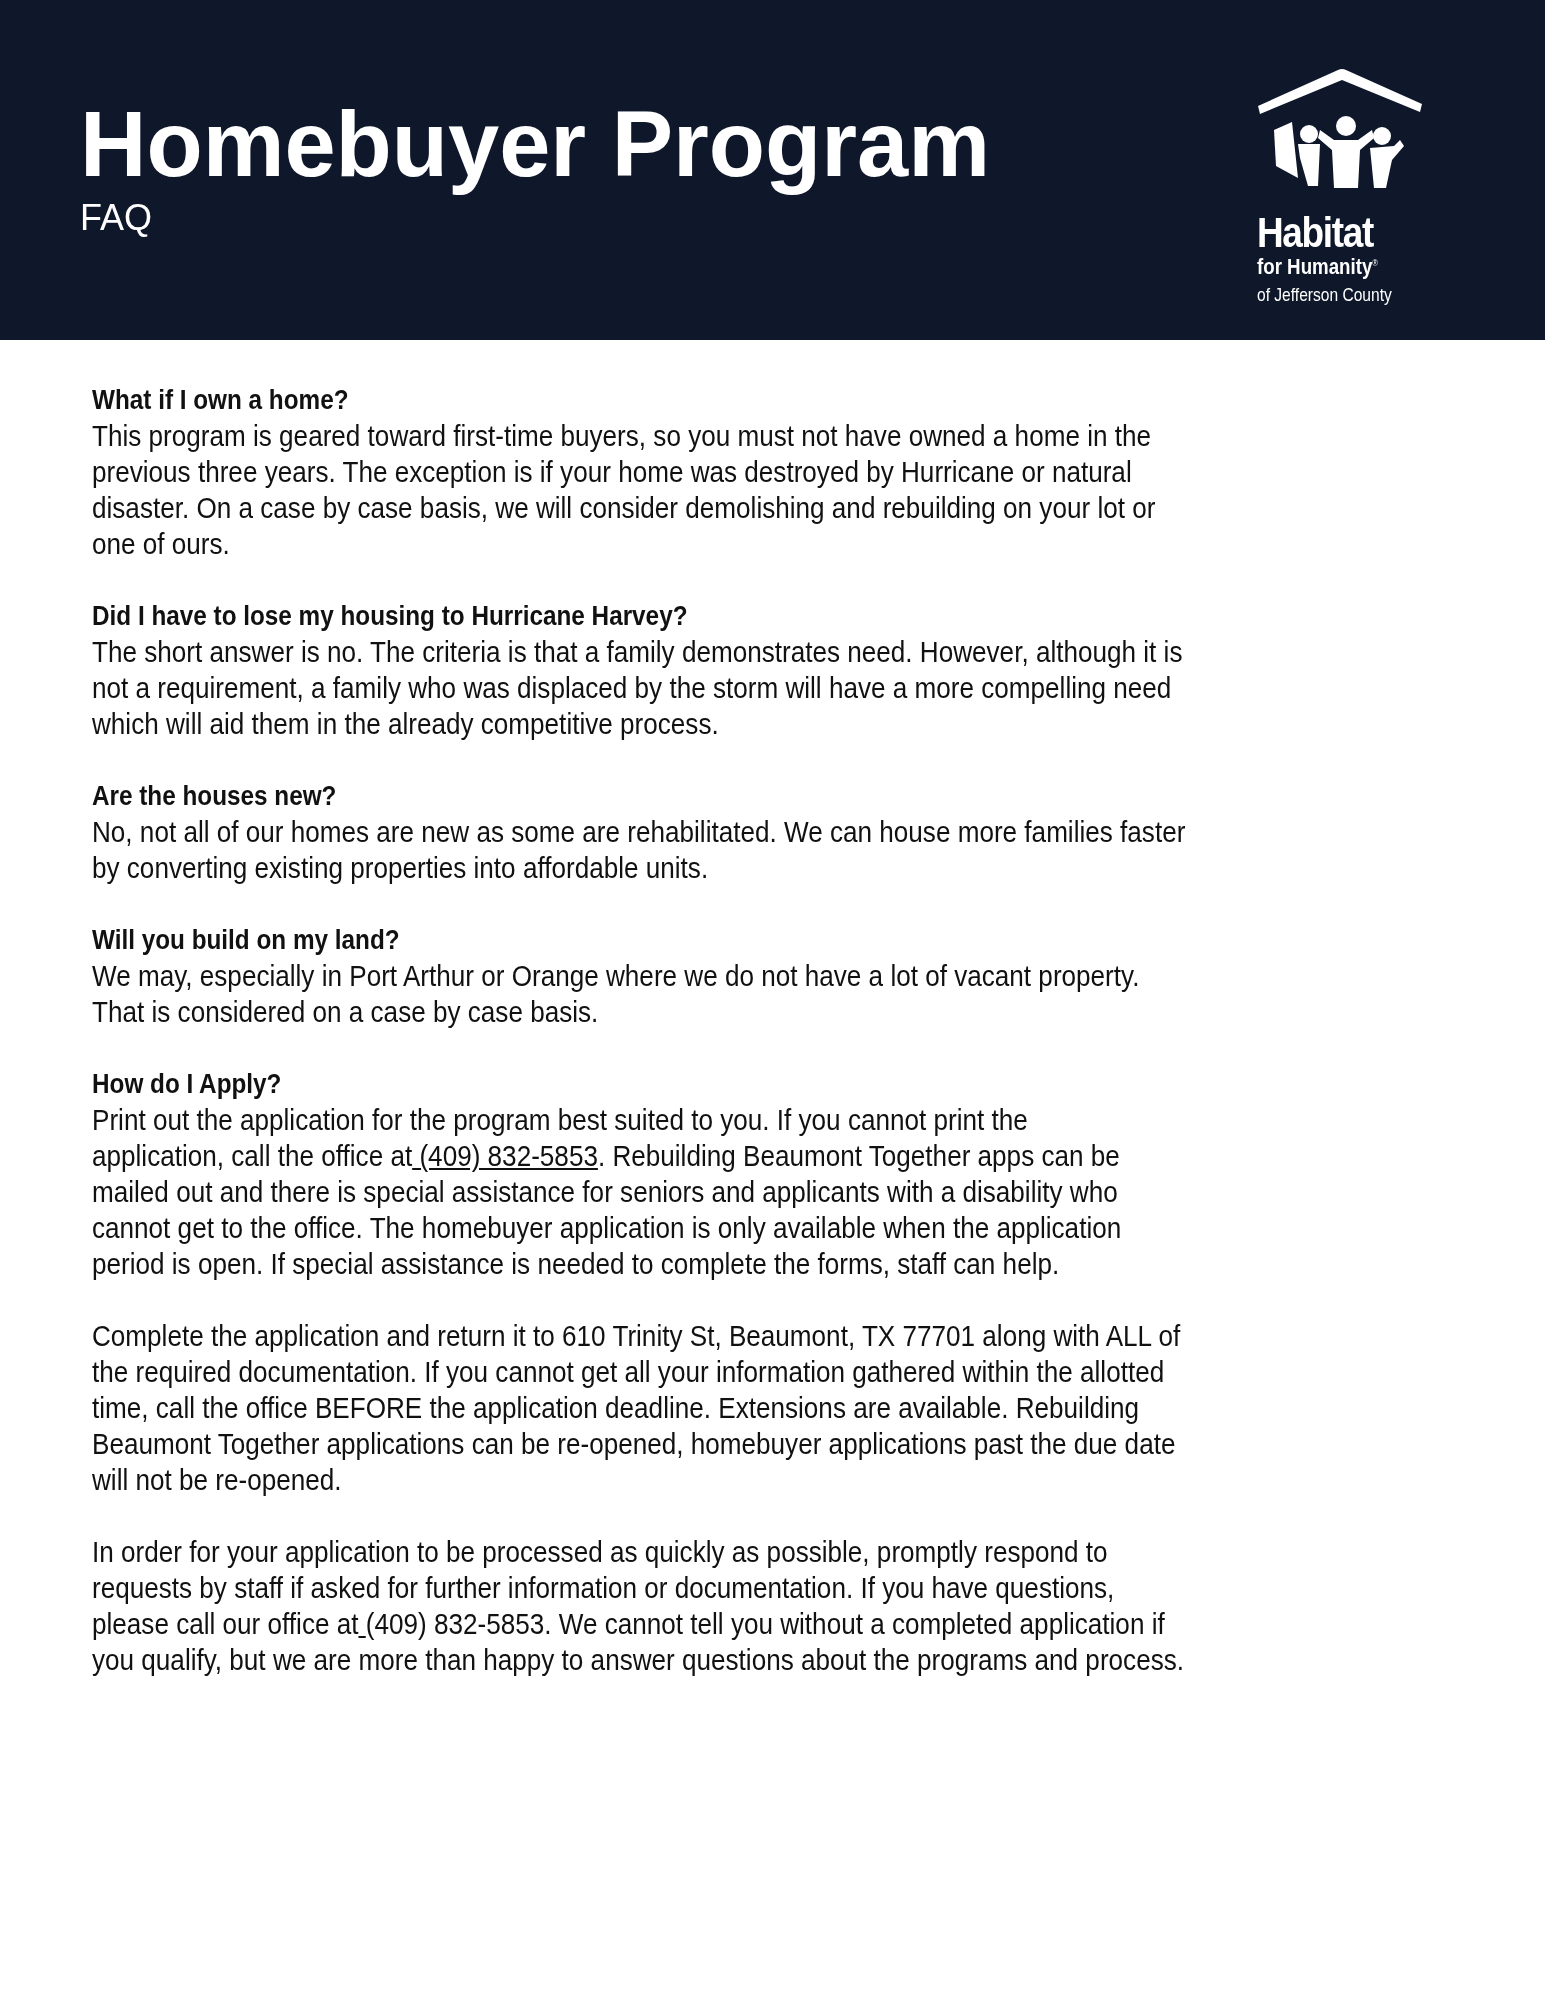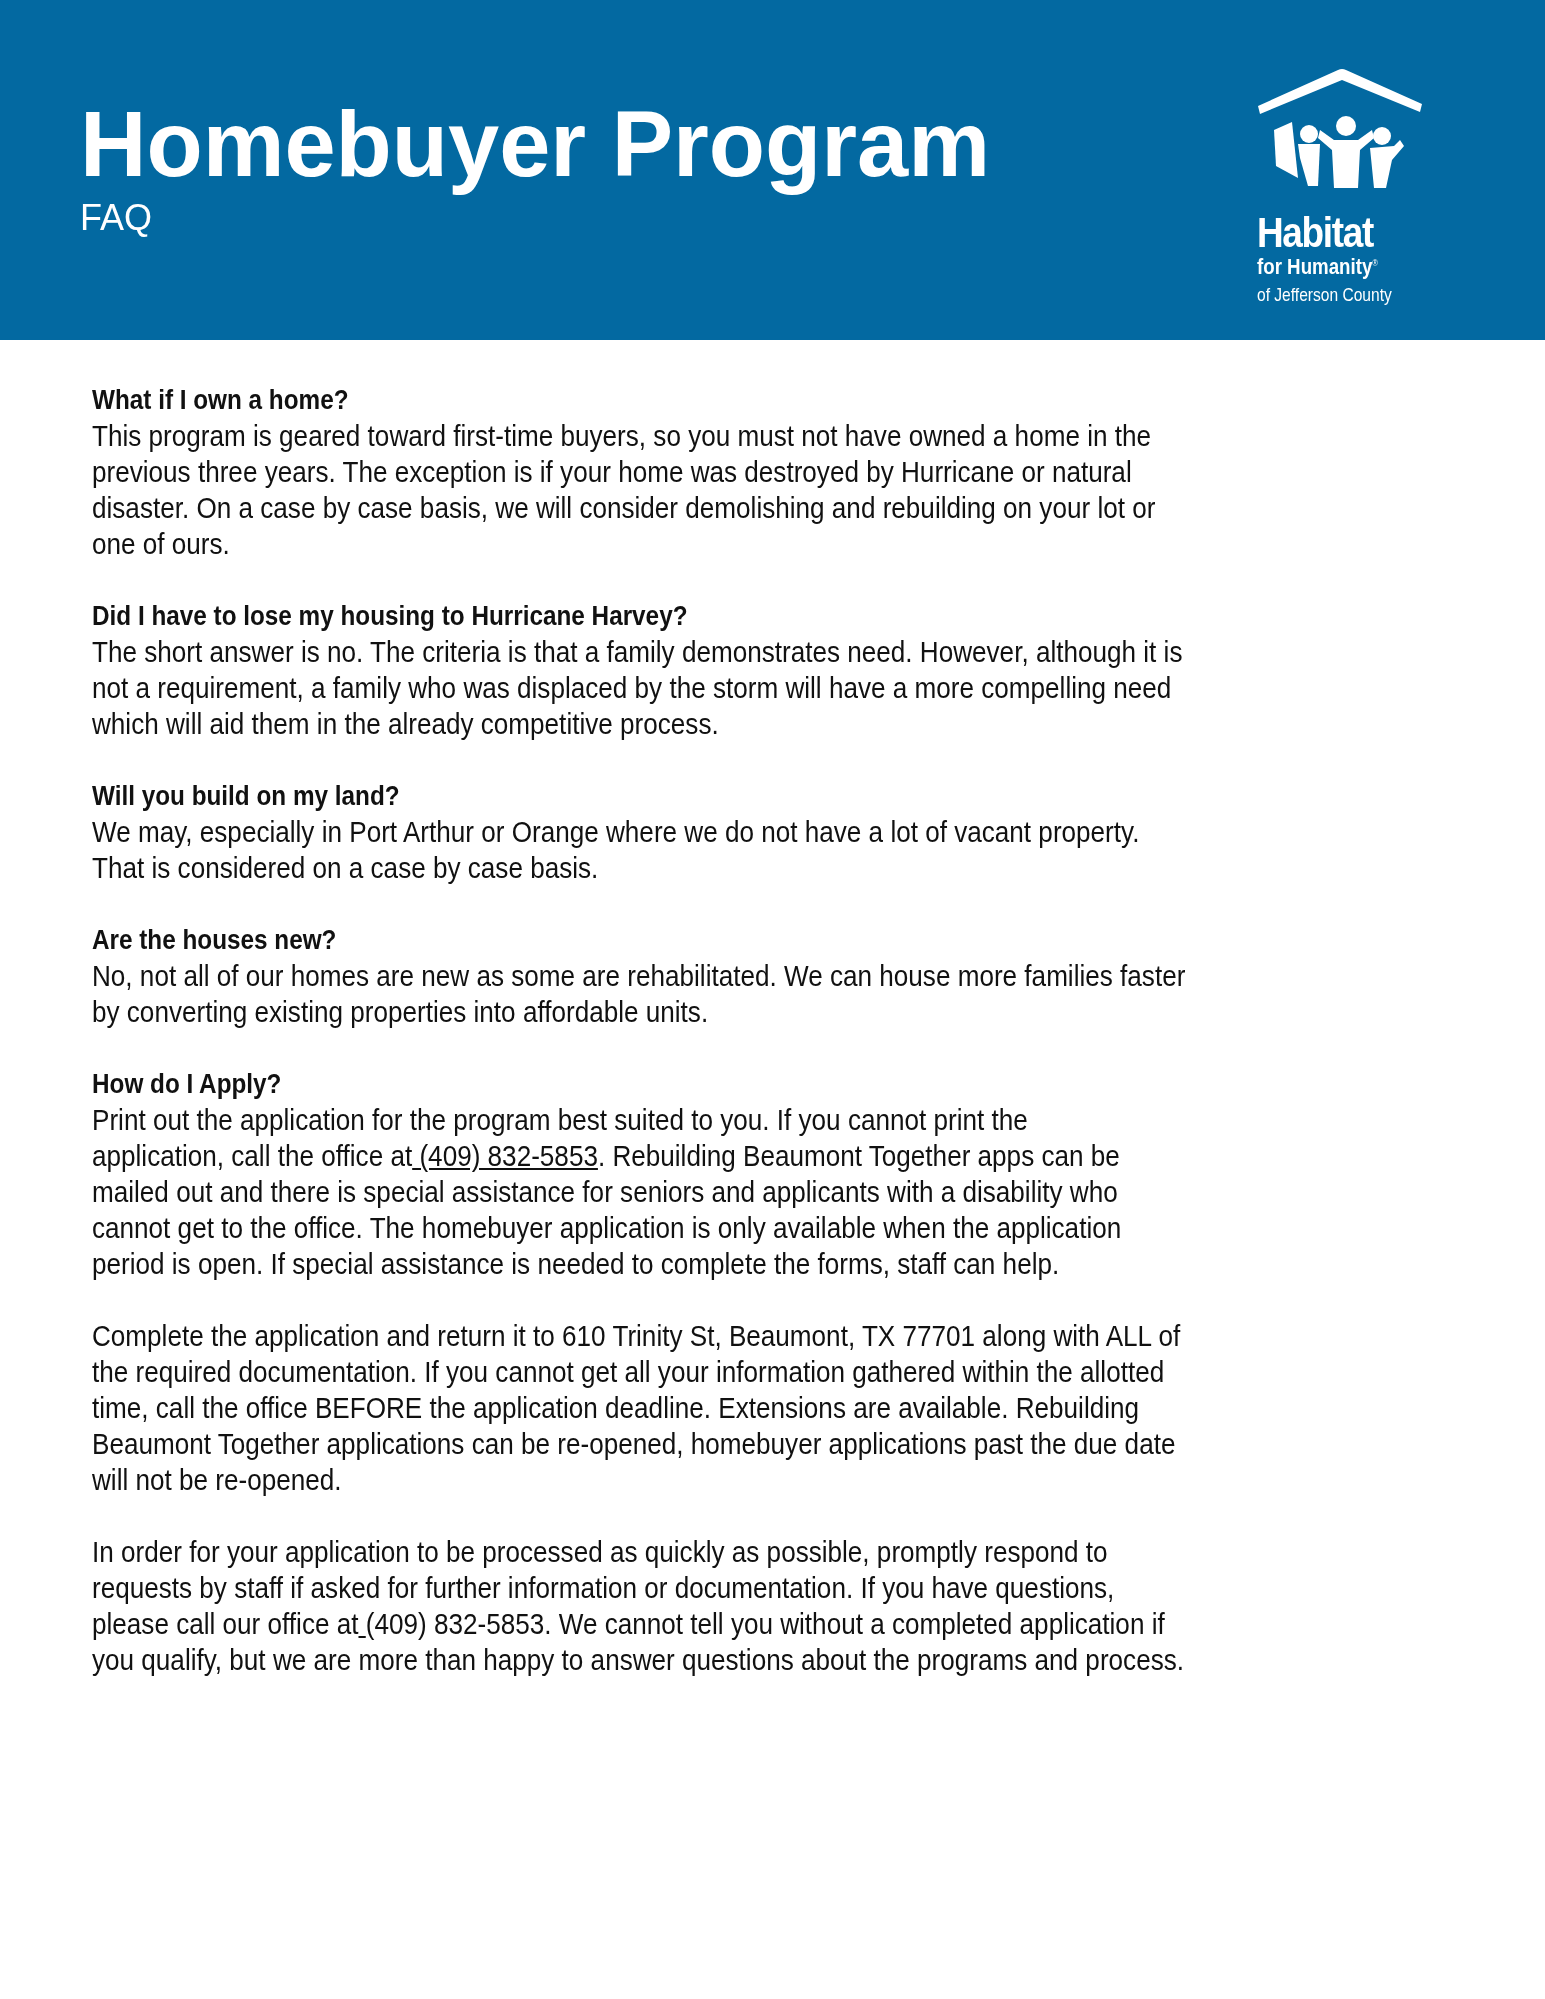--- a/index.html
+++ b/index.html
@@ -16,21 +16,21 @@
     .content { position:absolute; left:92px; top:382px; width:1420px; }
     .faq { margin-bottom:36px; }
     .q { font-family:"Liberation Sans", sans-serif; font-weight:bold; font-size:27px; line-height:36px; transform:scaleX(0.9); transform-origin:left; white-space:nowrap; }
     .line { font-family:"Liberation Sans", sans-serif; font-size:29px; line-height:36px; transform:scaleX(0.9); transform-origin:left; white-space:nowrap; }
     .para { margin-bottom:36px; }
     .phone { text-decoration:underline; color:#111; }
   </style>
 </head>
 <body>
 
-<div class="header" style="background: #0369a1;">
+<div class="header" style="background: #0f172a;">
   <div class="title">Homebuyer Program</div>
   <div class="subtitle">FAQ</div>
   <div class="logo">
     <svg width="180" height="140" viewBox="0 0 180 140">
 
       <path d="M8 38 L88 2 Q92 0 96 2 L172 36 L170 44 L92 12 L10 46 Z" fill="#fff"></path>
 
       <path d="M24 62 L42 54 L48 110 L26 98 Z" fill="#fff"></path>
 
       <circle cx="59" cy="66" r="9" fill="#fff"></circle>
@@ -58,29 +58,29 @@
   </div>
 
   <div class="faq">
     <div class="q">Did I have to lose my housing to Hurricane Harvey?</div>
     <div class="line">The short answer is no. The criteria is that a family demonstrates need. However, although it is</div>
     <div class="line">not a requirement, a family who was displaced by the storm will have a more compelling need</div>
     <div class="line">which will aid them in the already competitive process.</div>
   </div>
 
   <div class="faq">
+    <div class="q">Are the houses new?</div>
+    <div class="line">No, not all of our homes are new as some are rehabilitated. We can house more families faster</div>
+    <div class="line">by converting existing properties into affordable units.</div>
+  </div>
+
+  <div class="faq">
     <div class="q">Will you build on my land?</div>
     <div class="line">We may, especially in Port Arthur or Orange where we do not have a lot of vacant property.</div>
     <div class="line">That is considered on a case by case basis.</div>
-  </div>
-
-  <div class="faq">
-    <div class="q">Are the houses new?</div>
-    <div class="line">No, not all of our homes are new as some are rehabilitated. We can house more families faster</div>
-    <div class="line">by converting existing properties into affordable units.</div>
   </div>
 
 
   <div class="faq-apply">
     <div class="q">How do I Apply?</div>
     <div class="para">
       <div class="line">Print out the application for the program best suited to you. If you cannot print the</div>
       <div class="line"><span>application, call the office at</span><a class="phone"> (409) 832-5853</a><span>. Rebuilding Beaumont Together apps can be</span></div>
       <div class="line">mailed out and there is special assistance for seniors and applicants with a disability who</div>
       <div class="line">cannot get to the office. The homebuyer application is only available when the application</div>

